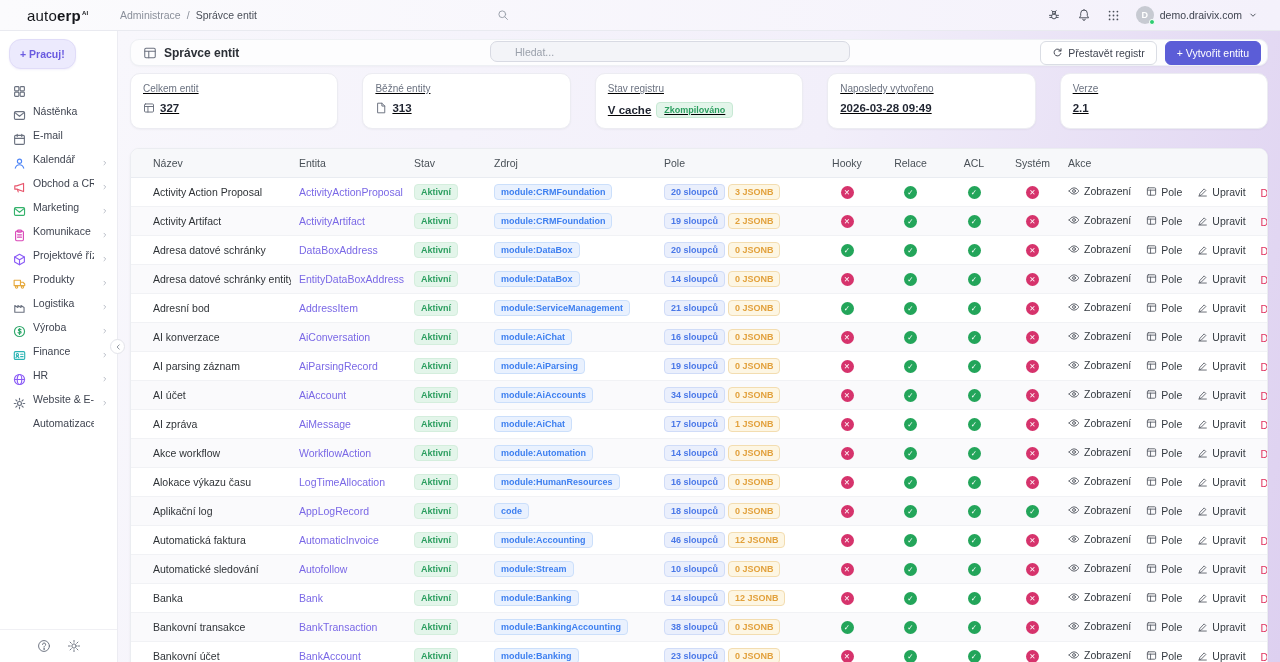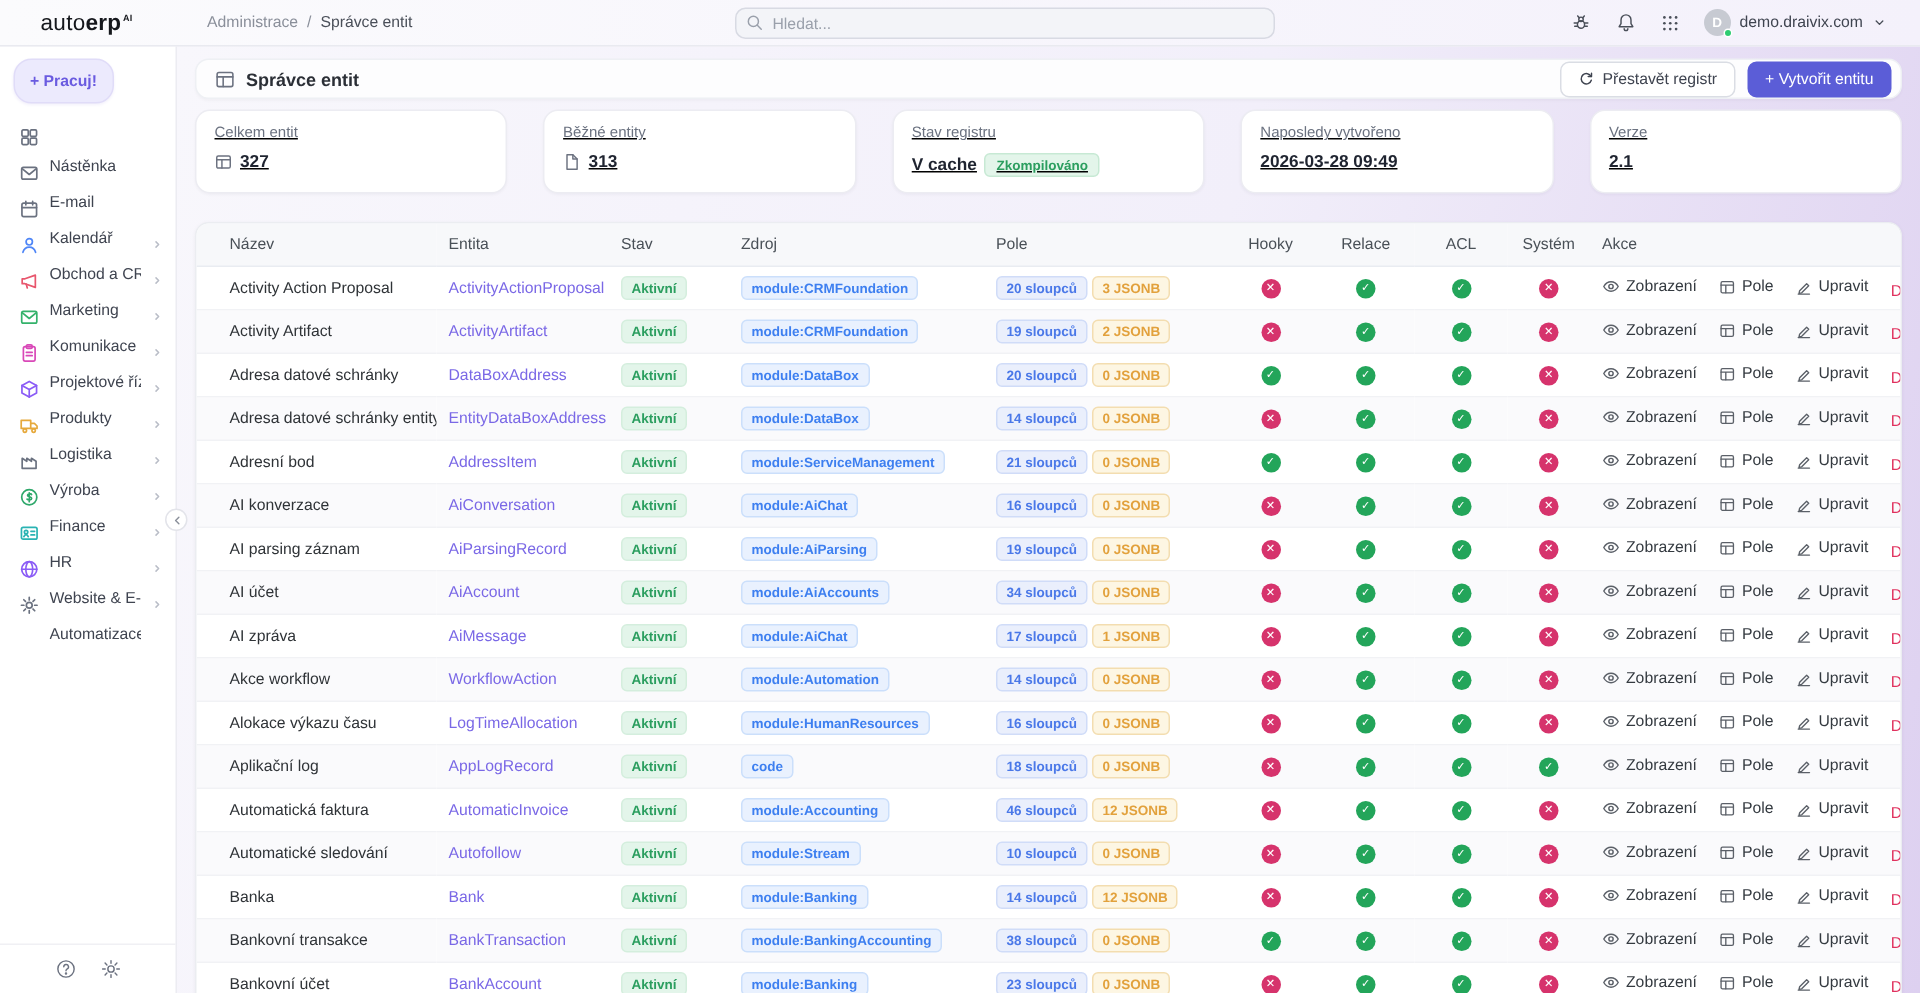--- a/index.html
+++ b/index.html
@@ -1,24 +1,24 @@
 <!DOCTYPE html>
 <html><head>
 <meta charset="utf-8">
 <style>
   * { margin:0; padding:0; box-sizing:border-box; }
   html,body { width:1280px; height:662px; overflow:hidden; font-family:"Liberation Sans","DejaVu Sans",sans-serif; background:#f7f6fb; }
   .topbar { height:31px; display:flex; align-items:center; background:linear-gradient(to right,#fbfbfd,#f4f1fb); border-bottom:1px solid #e9eaf0; position:relative; z-index:5; }
   .logo { width:118px; padding-left:27px; font-size:15px; color:#15171c; letter-spacing:.2px; white-space:nowrap; }
   .logo b { font-weight:800; }
   .logo sup { font-size:6px; font-weight:700; margin-left:1px; }
-  .breadcrumb { margin-left:20px; font-size:10.5px; color:#8a8f9a; display:flex; gap:6px; align-items:center; }
+  .breadcrumb { margin-left:2px; font-size:10.5px; color:#8a8f9a; display:flex; gap:6px; align-items:center; }
   .breadcrumb .cur { color:#4a4f59; }
   .search-wrap { position:absolute; left:490px; top:5px; width:360px; }
-  .search-wrap input { width:100%; height:21px; border:1px solid #d8dae3; border-radius:7px; background:#f3f4f8; font-size:10.5px; padding:0 8px 0 24px; color:#4a4f59; outline:none; font-family:inherit; }
+  .search-wrap input { width:100%; height:21px; border:1px solid #d8dae3; border-radius:7px; background:#f3f4f8; font-size:10.5px; padding:0 8px 0 24px; color:#4a4f59; outline:none; font-family:inherit;margin-top:36px; }
   .search-wrap input::placeholder { color:#9aa0ab; }
   .search-wrap .icon { position:absolute; left:7px; top:4px; color:#9aa0ab; }
   .top-right { margin-left:auto; display:flex; align-items:center; gap:16px; padding-right:22px; }
   .tb-ic { color:#4a4f59; display:flex; cursor:pointer; }
   .account { display:flex; align-items:center; gap:6px; cursor:pointer; }
   .avatar { width:18px; height:18px; border-radius:50%; background:#c7cad2; color:#fff; font-size:9px; font-weight:700; display:flex; align-items:center; justify-content:center; position:relative; }
   .avatar .dot { position:absolute; right:-1px; bottom:-1px; width:6px; height:6px; border-radius:50%; background:#2ecc71; border:1.5px solid #fff; }
   .account .domain { font-size:10.5px; color:#3f4450; }
   .app { display:flex; height:631px; }
   .sidebar { width:118px; background:#fff; border-right:1px solid #ececf2; position:relative; flex-shrink:0; }

